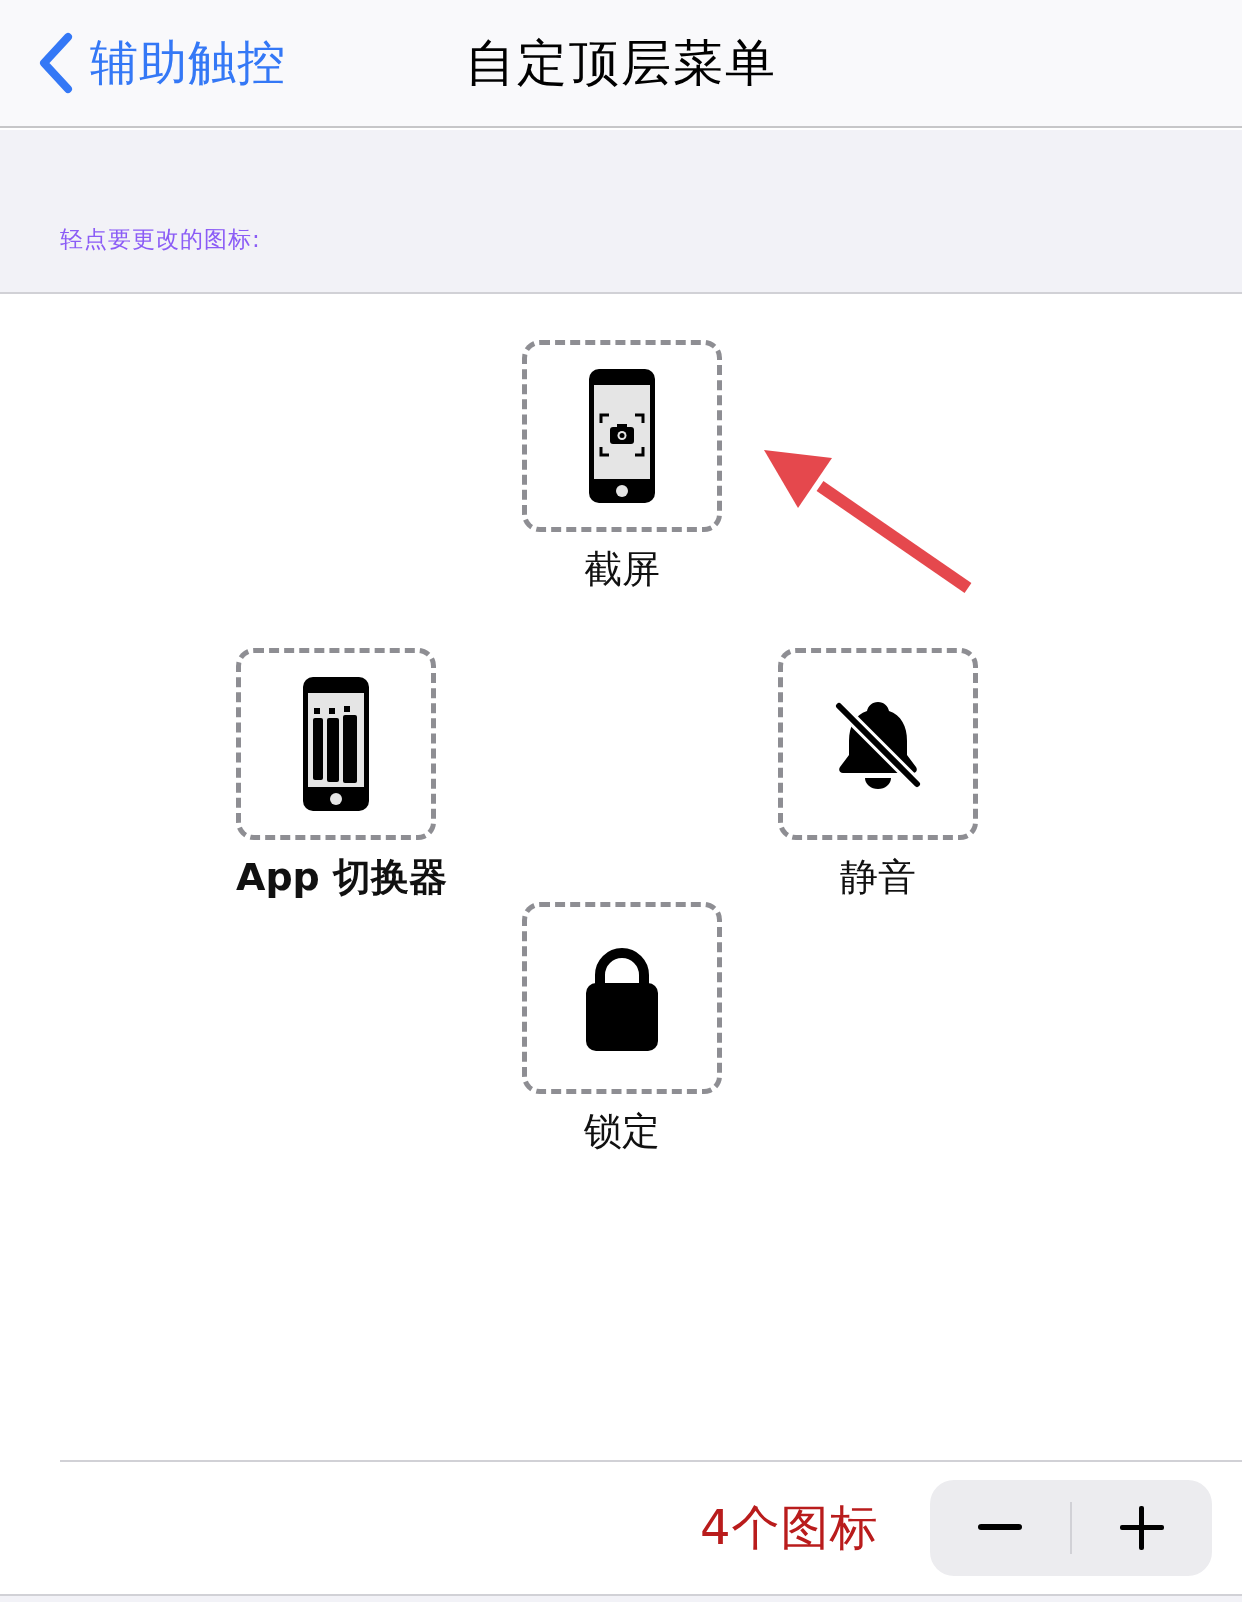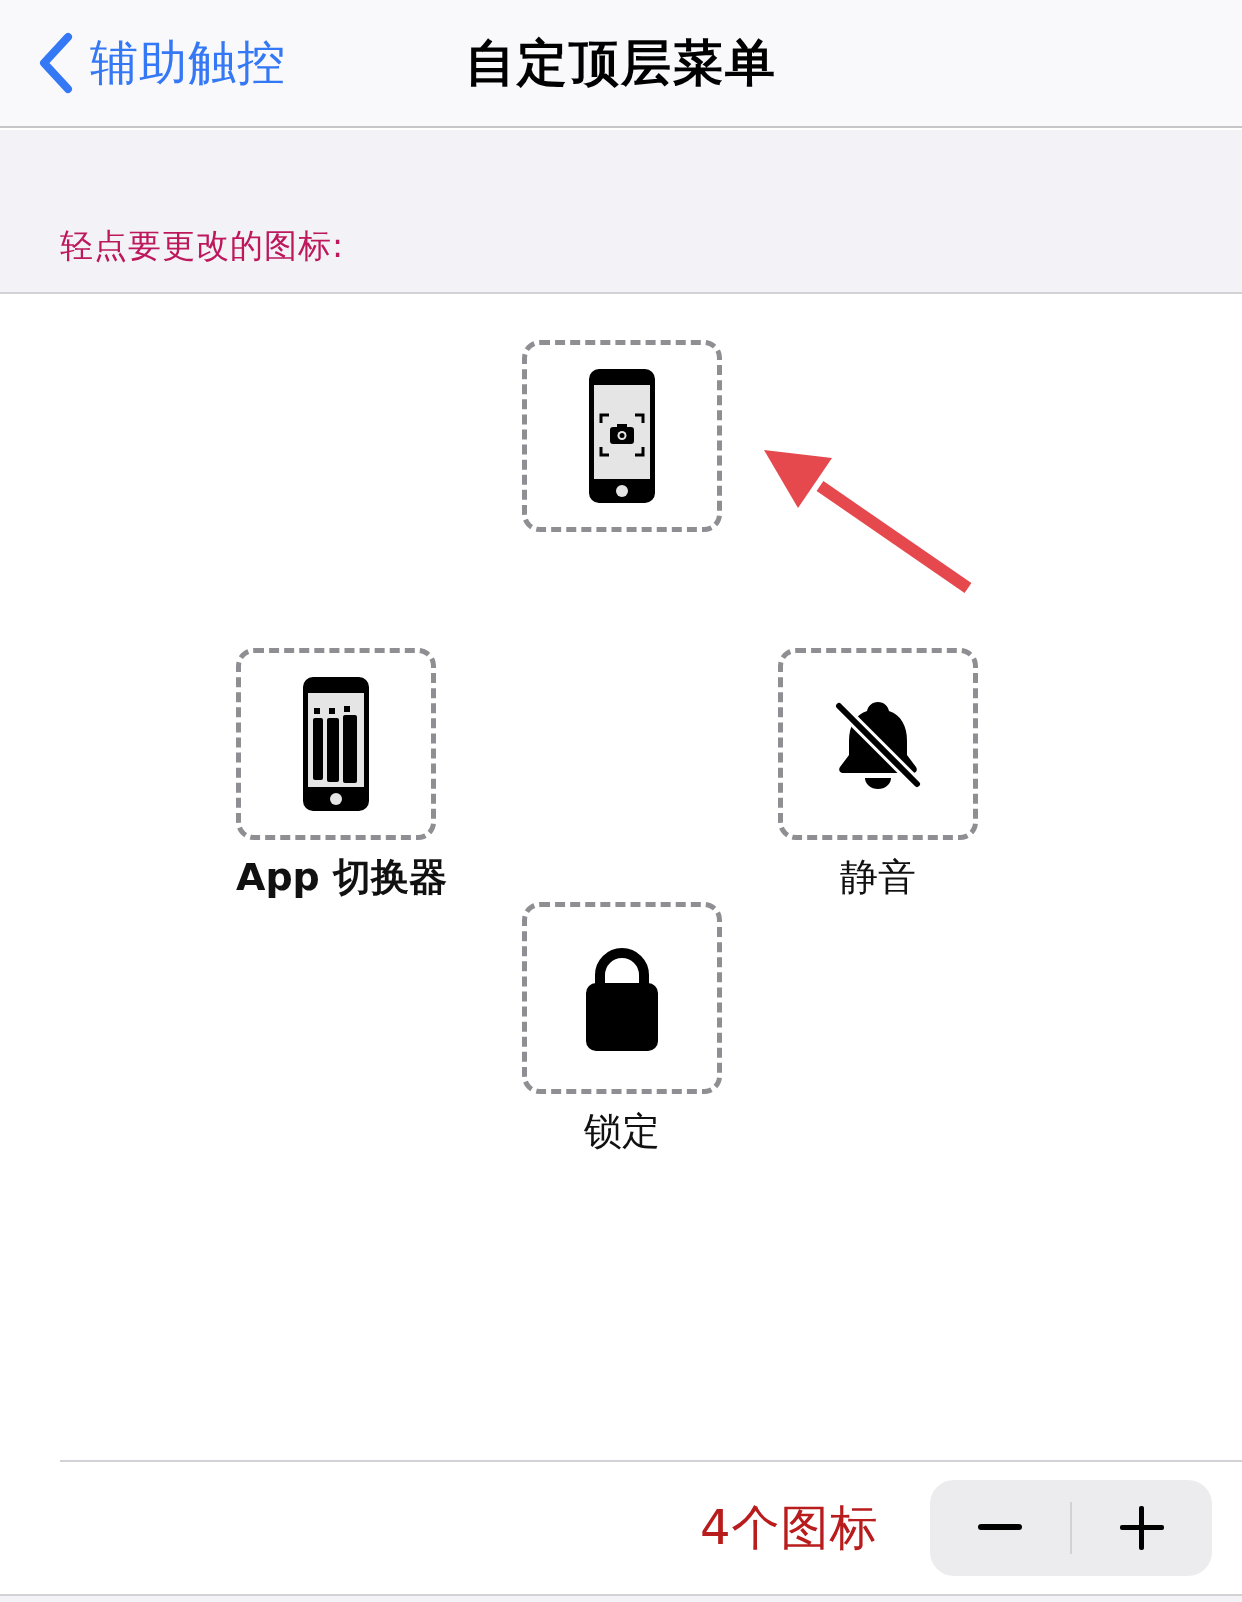--- a/index.html
+++ b/index.html
@@ -3,23 +3,23 @@
 <meta charset="utf-8">
 <style>
   * { box-sizing: border-box; margin: 0; padding: 0; }
   html, body { width: 1242px; height: 1602px; overflow: hidden; background: #ffffff;
     font-family: "DejaVu Sans", "Liberation Sans", sans-serif; }
   .navbar { position: absolute; left: 0; top: 0; width: 1242px; height: 128px; background: #f9f9fb;
     border-bottom: 2px solid #c6c6c8; }
   .back { position: absolute; left: 36px; top: 28px; height: 70px; display: flex; align-items: center; cursor: pointer; }
   .back svg { width: 40px; height: 64px; }
   .back-label { color: #3478f6; font-size: 48px; margin-left: 14px; letter-spacing: 1px; }
-  .title { position: absolute; left: 0; right: 0; top: 30px; text-align: center; font-size: 50px; font-weight: bold; color: #000; letter-spacing: 2px; }
+  .title { position: absolute; left: 0; right: 0; top: 30px; text-align: center; font-size: 50px; font-weight: normal; color: #000; letter-spacing: 2px; }
   .section-head { position: absolute; left: 0; top: 130px; width: 1242px; height: 164px; background: #f2f2f7; border-bottom: 2px solid #d1d1d6; }
-  .section-label { position: absolute; left: 60px; top: 94px; font-size: 33px; color: #be185d; letter-spacing: 1px; }
+  .section-label { position: absolute; left: 60px; top: 94px; font-size: 23px; color: #8b5cf6; letter-spacing: 1px; }
   .content { position: absolute; left: 0; top: 296px; width: 1242px; height: 1300px; background: #fff; }
   .slot { position: absolute; width: 200px; cursor: pointer; }
   .slot-box { width: 200px; height: 192px; border: 5px dashed #8e8e93; border-radius: 18px; display: flex; align-items: center; justify-content: center; background: #fff; }
   .slot-label { text-align: center; font-size: 38px; color: #111; margin-top: 12px; line-height: 50px; white-space: nowrap; }
   .arrow { position: absolute; left: 760px; top: 448px; }
   .divider { position: absolute; left: 60px; right: 0; top: 1460px; height: 2px; background: #d1d1d6; }
   .count { position: absolute; left: 700px; top: 1496px; font-size: 48px; color: #b91c1c; letter-spacing: 1px; }
   .stepper { position: absolute; left: 930px; top: 1480px; width: 282px; height: 96px; background: #ececef; border-radius: 24px; display: flex; align-items: center; }
   .step-btn { flex: 1; height: 100%; display: flex; align-items: center; justify-content: center; cursor: pointer; }
   .step-sep { width: 2px; height: 52px; background: #d1d1d6; }
@@ -50,20 +50,21 @@
       <rect x="2" y="2" width="66" height="134" rx="10" fill="#000"></rect>
       <rect x="7" y="18" width="56" height="94" fill="#e5e5e5"></rect>
       <circle cx="35" cy="124" r="6" fill="#e5e5e5"></circle>
       <path d="M14 56 v-8 h8 M48 48 h8 v8 M56 80 v8 h-8 M22 88 h-8 v-8" stroke="#000" stroke-width="3" fill="none"></path>
       <rect x="23" y="60" width="24" height="17" rx="3" fill="#000"></rect>
       <rect x="30" y="57" width="10" height="4" fill="#000"></rect>
       <circle cx="35" cy="68.5" r="4.5" fill="#e5e5e5"></circle>
       <circle cx="35" cy="68.5" r="2.5" fill="#000"></circle>
     </svg>
   </div>
+  <div class="slot-label">截屏</div>
 </div>
 
 <div class="slot" style="left:236px; top:648px;font-weight:bold;">
   <div class="slot-box">
     <svg width="70" height="138" viewBox="0 0 70 138">
       <rect x="2" y="2" width="66" height="134" rx="10" fill="#000"></rect>
       <rect x="7" y="18" width="56" height="94" fill="#e5e5e5"></rect>
       <circle cx="35" cy="124" r="6" fill="#e5e5e5"></circle>
       <rect x="13" y="33" width="6" height="6" fill="#000"></rect>
       <rect x="28" y="33" width="6" height="6" fill="#000"></rect>

